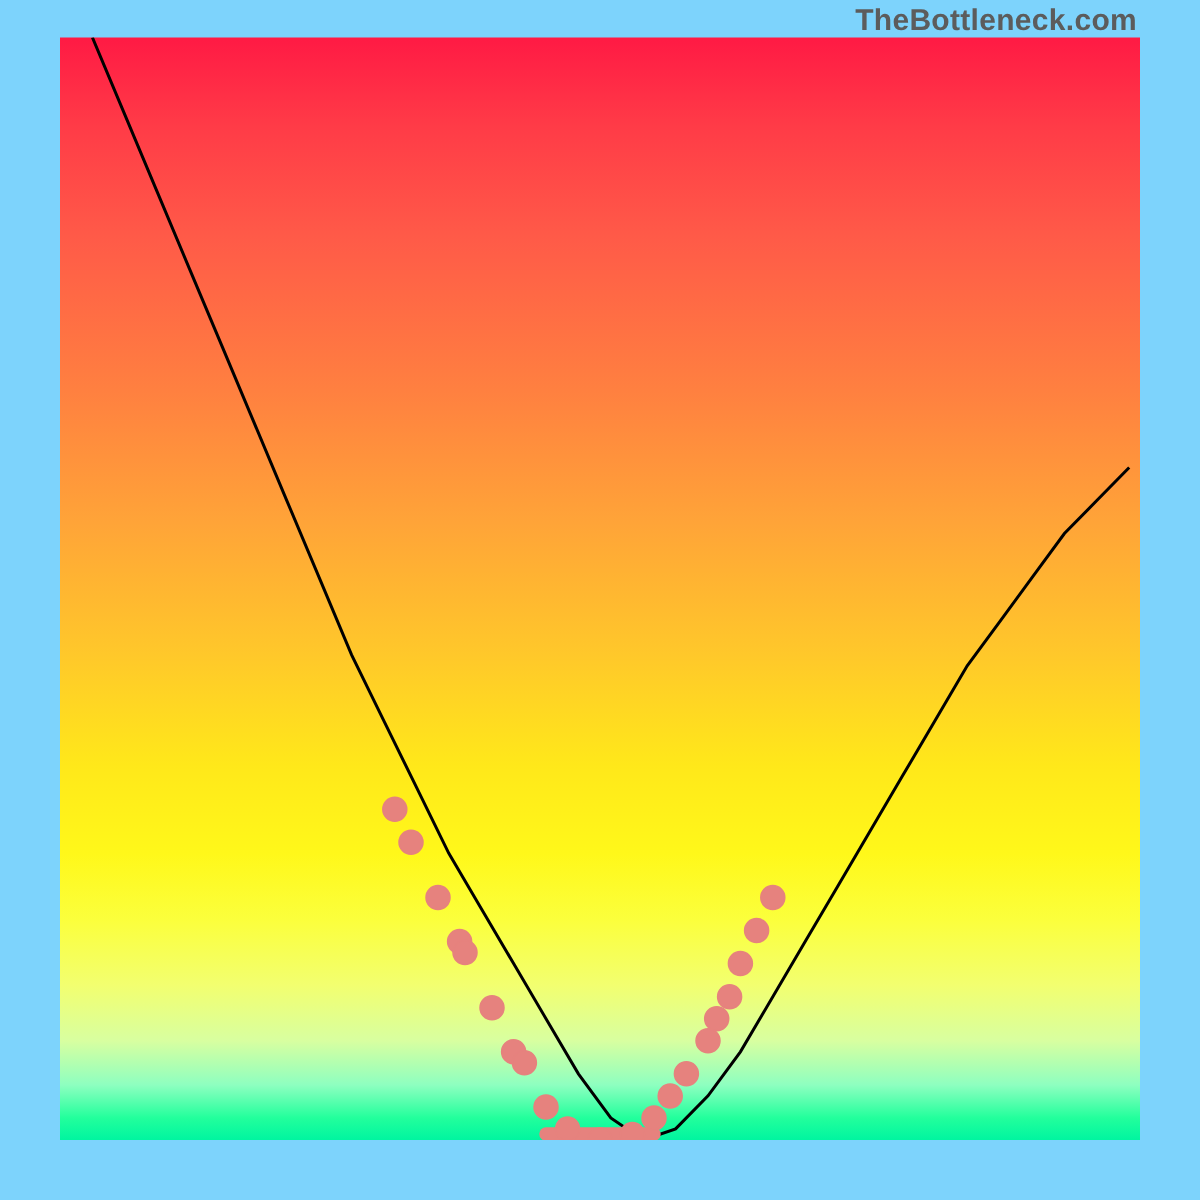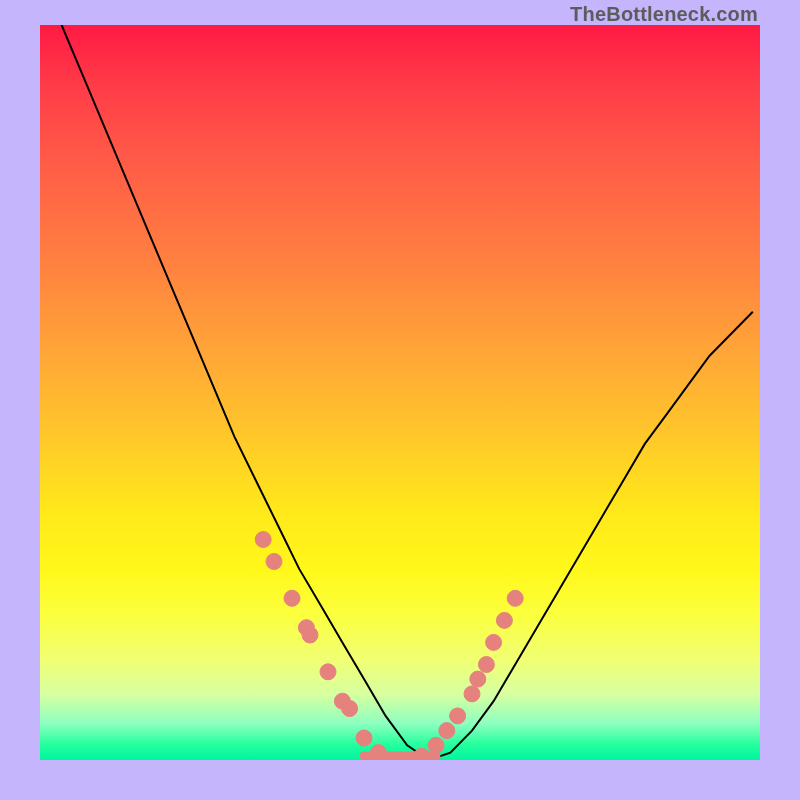--- a/index.html
+++ b/index.html
@@ -8,21 +8,21 @@
     width: 800px;
     height: 800px;
     background: #000000;
     font-family: Arial, Helvetica, sans-serif;
     overflow: hidden;
   }
   .frame {
     position: relative;
     width: 800px;
     height: 800px;
-    background: #c4b5fd;
+    background: #7dd3fc;
   }
   .plot-area {
     position: absolute;
     left: 40px;
     top: 25px;
     width: 720px;
     height: 735px;
     background: linear-gradient(to bottom,
       #ff1a44 0%,
       #ff3b47 8%,

